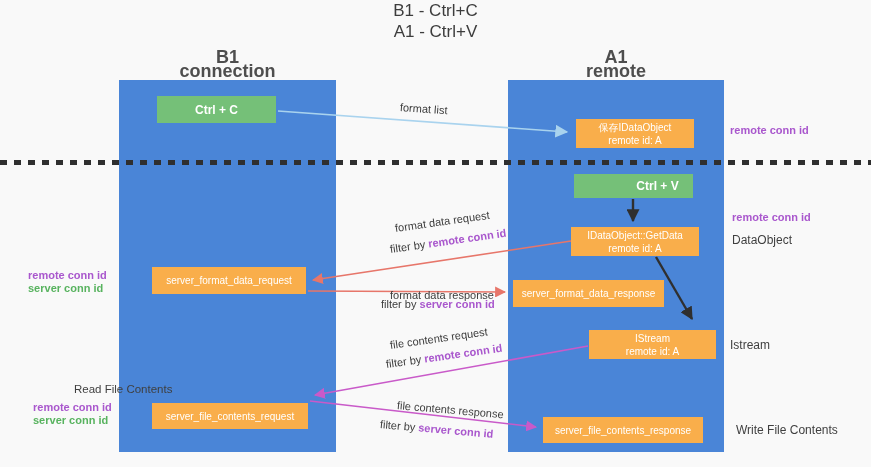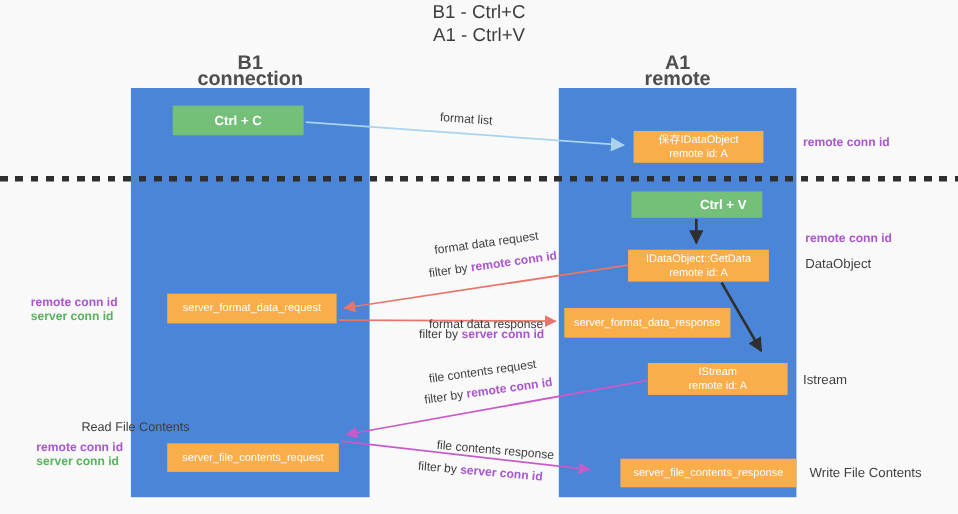--- a/index.html
+++ b/index.html
@@ -103,21 +103,21 @@
 
   <div class="abs box orange f105" style="left:589px;top:330px;width:127px;height:29px;">
     <span>IStream</span>
     <span>remote id: A</span>
   </div>
 
   <div class="abs box orange f105" style="left:152px;top:383px;width:156px;height:26px;margin-top:20px;">
     <span>server_file_contents_request</span>
   </div>
 
-  <div class="abs box orange f105" style="left:564px;top:417px;width:160px;height:26px;">
+  <div class="abs box orange f105" style="left:543px;top:417px;width:160px;height:26px;">
     <span>server_file_contents_response</span>
   </div>
 
   <div class="abs side purple" style="left:730px;top:124px;">remote conn id</div>
   <div class="abs side purple" style="left:732px;top:211px;">remote conn id</div>
   <div class="abs side plain" style="left:732px;top:234px;">DataObject</div>
   <div class="abs side plain" style="left:730px;top:339px;">Istream</div>
   <div class="abs side plain" style="left:736px;top:424px;">Write File Contents</div>
 
   <div class="abs side purple" style="left:28px;top:269px;">remote conn id</div>

